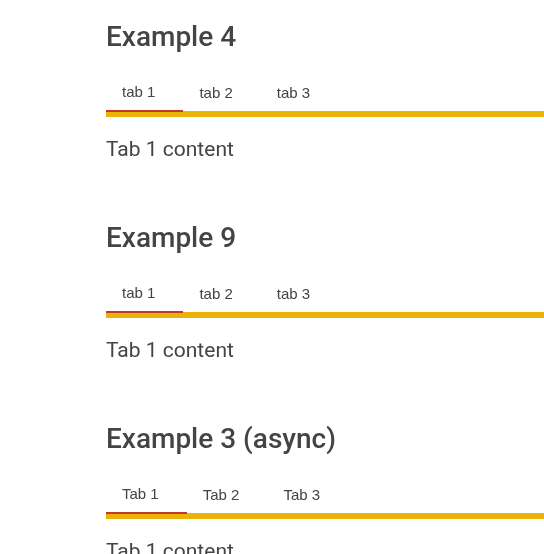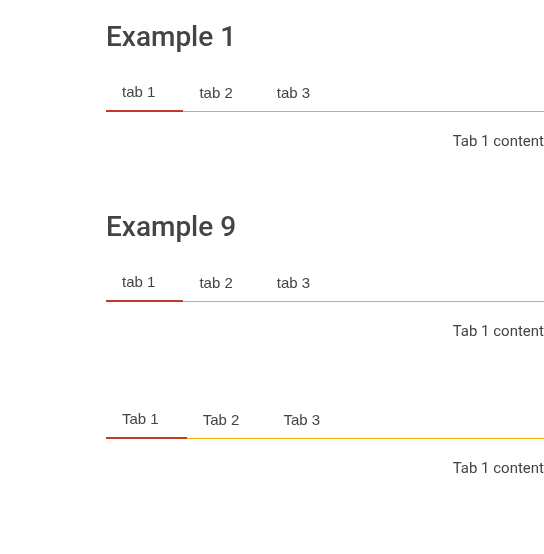--- a/index.html
+++ b/index.html
@@ -19,70 +19,70 @@
     .example {
       margin-bottom: 40px;
     }
     .example-heading {
       font-size: 28px;
       font-weight: 500;
       color: #444;
       margin: 0 0 20px 0;
     }
     .tabs-wrap {
-      border-bottom: 1px solid #eab308;
+      border-bottom: 6px solid #eab308;
       display: flex;
       gap: 0;
     }
     .tab {
       padding: 10px 28px 10px 16px;
       font-size: 15px;
       color: #444;
       cursor: pointer;
       border: none;
       background: none;
       position: relative;
       margin-bottom: -1px;
     }
     .tab.active {
       border-bottom: 2px solid #c0392b;
     }
     .tab-content {
       padding: 20px 0;
-      font-size: 15px;
+      font-size: 21px;
       color: #444;
-      text-align: right;
     }
   </style>
 </head>
 <body>
 
 <div class="container">
 
   <div class="example">
-    <h2 class="example-heading">Example 1</h2>
+    <h2 class="example-heading">Example 4</h2>
     <div class="tabs-wrap">
       <button class="tab active">tab 1</button>
       <button class="tab">tab 2</button>
       <button class="tab">tab 3</button>
     </div>
     <div class="tab-content">Tab 1 content</div>
   </div>
 
   <div class="example">
     <h2 class="example-heading">Example 9</h2>
     <div class="tabs-wrap">
       <button class="tab active">tab 1</button>
       <button class="tab">tab 2</button>
       <button class="tab">tab 3</button>
     </div>
     <div class="tab-content">Tab 1 content</div>
   </div>
 
   <div class="example">
+    <h2 class="example-heading">Example 3 (async)</h2>
     <div class="tabs-wrap">
       <button class="tab active">Tab 1</button>
       <button class="tab">Tab 2</button>
       <button class="tab">Tab 3</button>
     </div>
     <div class="tab-content">Tab 1 content</div>
   </div>
 
 </div>
 

